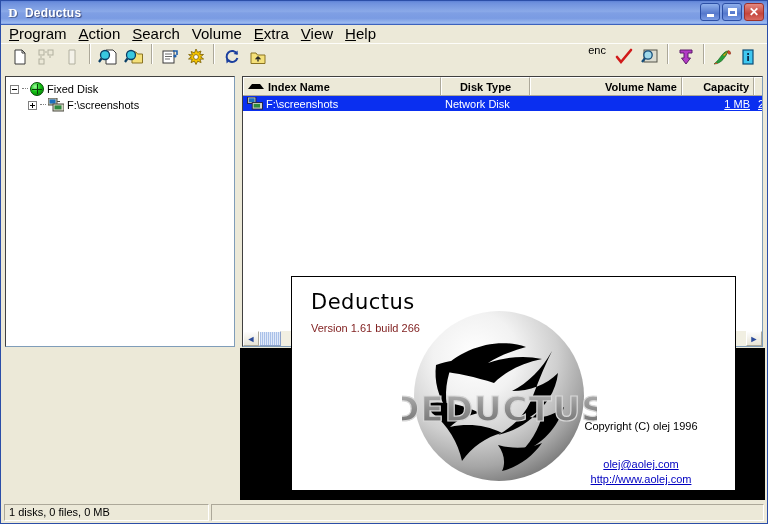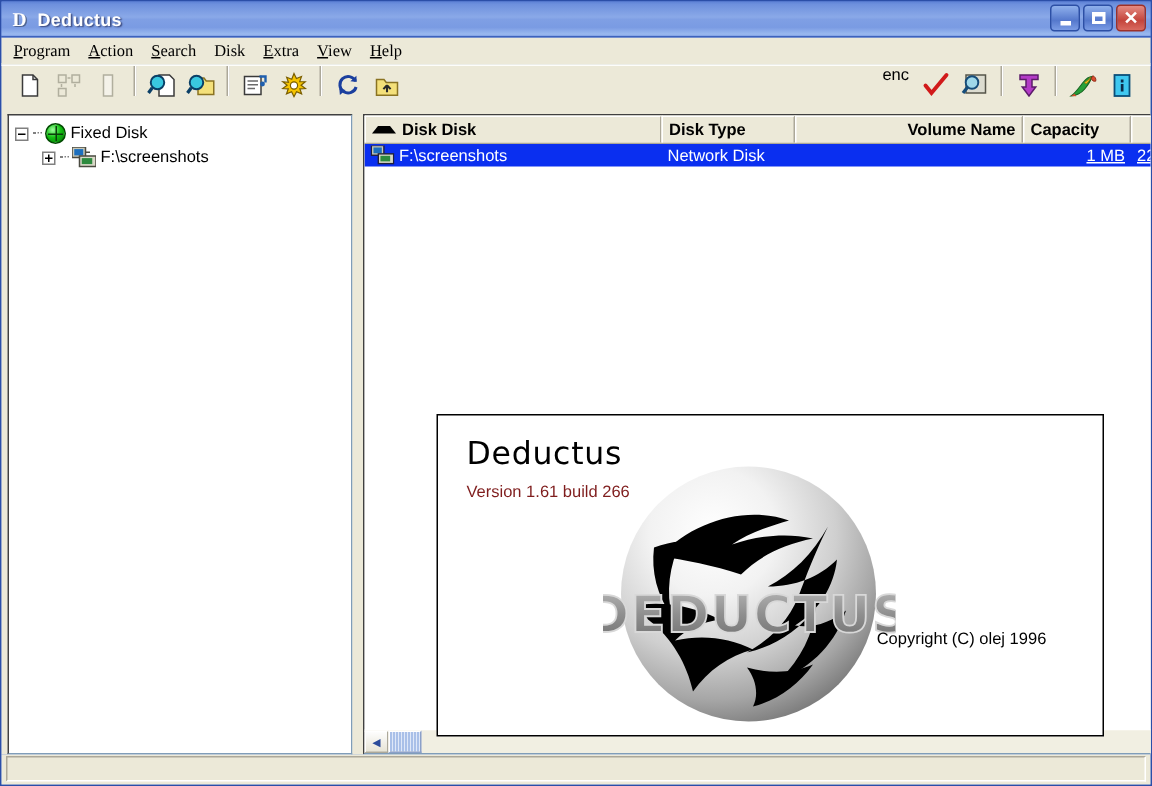--- a/index.html
+++ b/index.html
@@ -86,26 +86,25 @@
     flex: 0 0 17px;
     height: 17px;
     background: #ece9d8;
     display: flex;
     align-items: center;
     padding-left: 2px;
     border-bottom: 1px solid #ece9d8;
   }
   .menu-item {
     padding: 1px 6px;
-    font-size: 11px;
+    font-size: 15px;
     color: #000;
     cursor: default;
     line-height: 14px;
     white-space: nowrap;
-    font-family: Liberation Serif, serif;
   }
   .menu-item u { text-decoration: underline; }
 
   
   #toolbar {
     flex: 0 0 32px;
     height: 32px;
     background: #ece9d8;
     border-top: 1px solid #fdfdfa;
     display: flex;
@@ -129,21 +128,21 @@
     font-size: 11px; color: #000;
     margin-right: 2px;
     padding: 0 3px;
   }
 
   
   #client {
     flex: 1 1 auto;
     background: #ece9d8;
     display: flex;
-    flex-direction: row;
+    flex-direction: column;
     padding: 0 4px 0 4px;
     box-sizing: border-box;
     position: relative;
     overflow: hidden;
   }
   #panes {
     flex: 1 1 auto;
     display: flex;
     position: relative;
     min-height: 0;
@@ -266,21 +265,21 @@
     white-space: nowrap;
   }
   .lv-th.sorted .sort-arrow {
     width: 0; height: 0;
     border-left: 4px solid transparent;
     border-right: 4px solid transparent;
     border-bottom: 5px solid #000;
     margin-right: 4px;
     flex: 0 0 8px;
   }
-  .lv-th.num { }
+  .lv-th.num { justify-content: flex-end; }
   .lv-row {
     display: flex;
     height: 15px;
     flex: 0 0 15px;
     align-items: center;
     font-size: 11px;
     background: #0a2ff0;
     color: #ffffff;
   }
   .lv-td {
@@ -448,21 +447,21 @@
       <div class="win-btn close">
         <span class="glyph-close">✕</span>
       </div>
     </div>
   </div>
 
   <div id="menubar">
     <div class="menu-item"><u>P</u>rogram</div>
     <div class="menu-item"><u>A</u>ction</div>
     <div class="menu-item"><u>S</u>earch</div>
-    <div class="menu-item">Disk</div>
+    <div class="menu-item">Volume</div>
     <div class="menu-item"><u>E</u>xtra</div>
     <div class="menu-item"><u>V</u>iew</div>
     <div class="menu-item"><u>H</u>elp</div>
   </div>
 
   <div id="toolbar">
 
     <div class="tb-btn">
       <svg width="18" height="18" viewBox="0 0 18 18">
         <path d="M4 2 h7 l3 3 v11 h-10 z" fill="#ffffff" stroke="#3b3b3b" stroke-width="1"></path>
@@ -605,23 +604,23 @@
           <div class="tree-label">F:\screenshots</div>
         </div>
       </div>
 
       <div id="splitter"></div>
 
       <div id="list-pane">
         <div class="lv-header">
           <div class="lv-th sorted" style="width:198px;flex:0 0 198px">
             <span class="sort-arrow"></span>
-            <span>Disk Disk</span>
+            <span>Index Name</span>
           </div>
-          <div class="lv-th" style="width:89px;flex:0 0 89px;justify-content:flex-start">
+          <div class="lv-th" style="width:89px;flex:0 0 89px;justify-content:center">
             <span>Disk Type</span>
           </div>
           <div class="lv-th" style="width:152px;flex:0 0 152px;justify-content:flex-end">
             <span>Volume Name</span>
           </div>
           <div class="lv-th num" style="width:72px;flex:0 0 72px">
             <span>Capacity</span>
           </div>
           <div class="lv-th num" style="width:72px;flex:0 0 72px">
             
@@ -657,20 +656,21 @@
         </div>
       </div>
     </div>
 
     <div id="lower-black">
       <div id="black-left"></div>
     </div>
   </div>
 
   <div id="statusbar">
+    <div class="sb-panel" id="sb-main">1 disks, 0 files, 0 MB</div>
     <div class="sb-panel" id="sb-second"></div>
   </div>
 
   <div id="about-dialog">
     <div id="about-title">Deductus</div>
     <div id="about-version">Version  1.61 build 266</div>
 
     <div id="about-logo">
       <svg width="195" height="193" viewBox="0 0 195 193">
         <defs>
@@ -707,15 +707,19 @@
         </g>
 
         <text x="97" y="122" text-anchor="middle" font-family="DejaVu Sans, sans-serif" font-size="34" font-weight="bold" letter-spacing="1" fill="url(#txt)" stroke="#d8d8d8" stroke-width="1.2">DEDUCTUS</text>
       </svg>
     </div>
 
     <div id="about-copyright">
       <div>Copyright (C) olej  1996</div>
     </div>
 
+    <div id="about-links">
+      <div><a href="#">olej@aolej.com</a></div>
+      <div><a href="#">http://www.aolej.com</a></div>
+    </div>
   </div>
 
 </div>
 
 </body></html>

